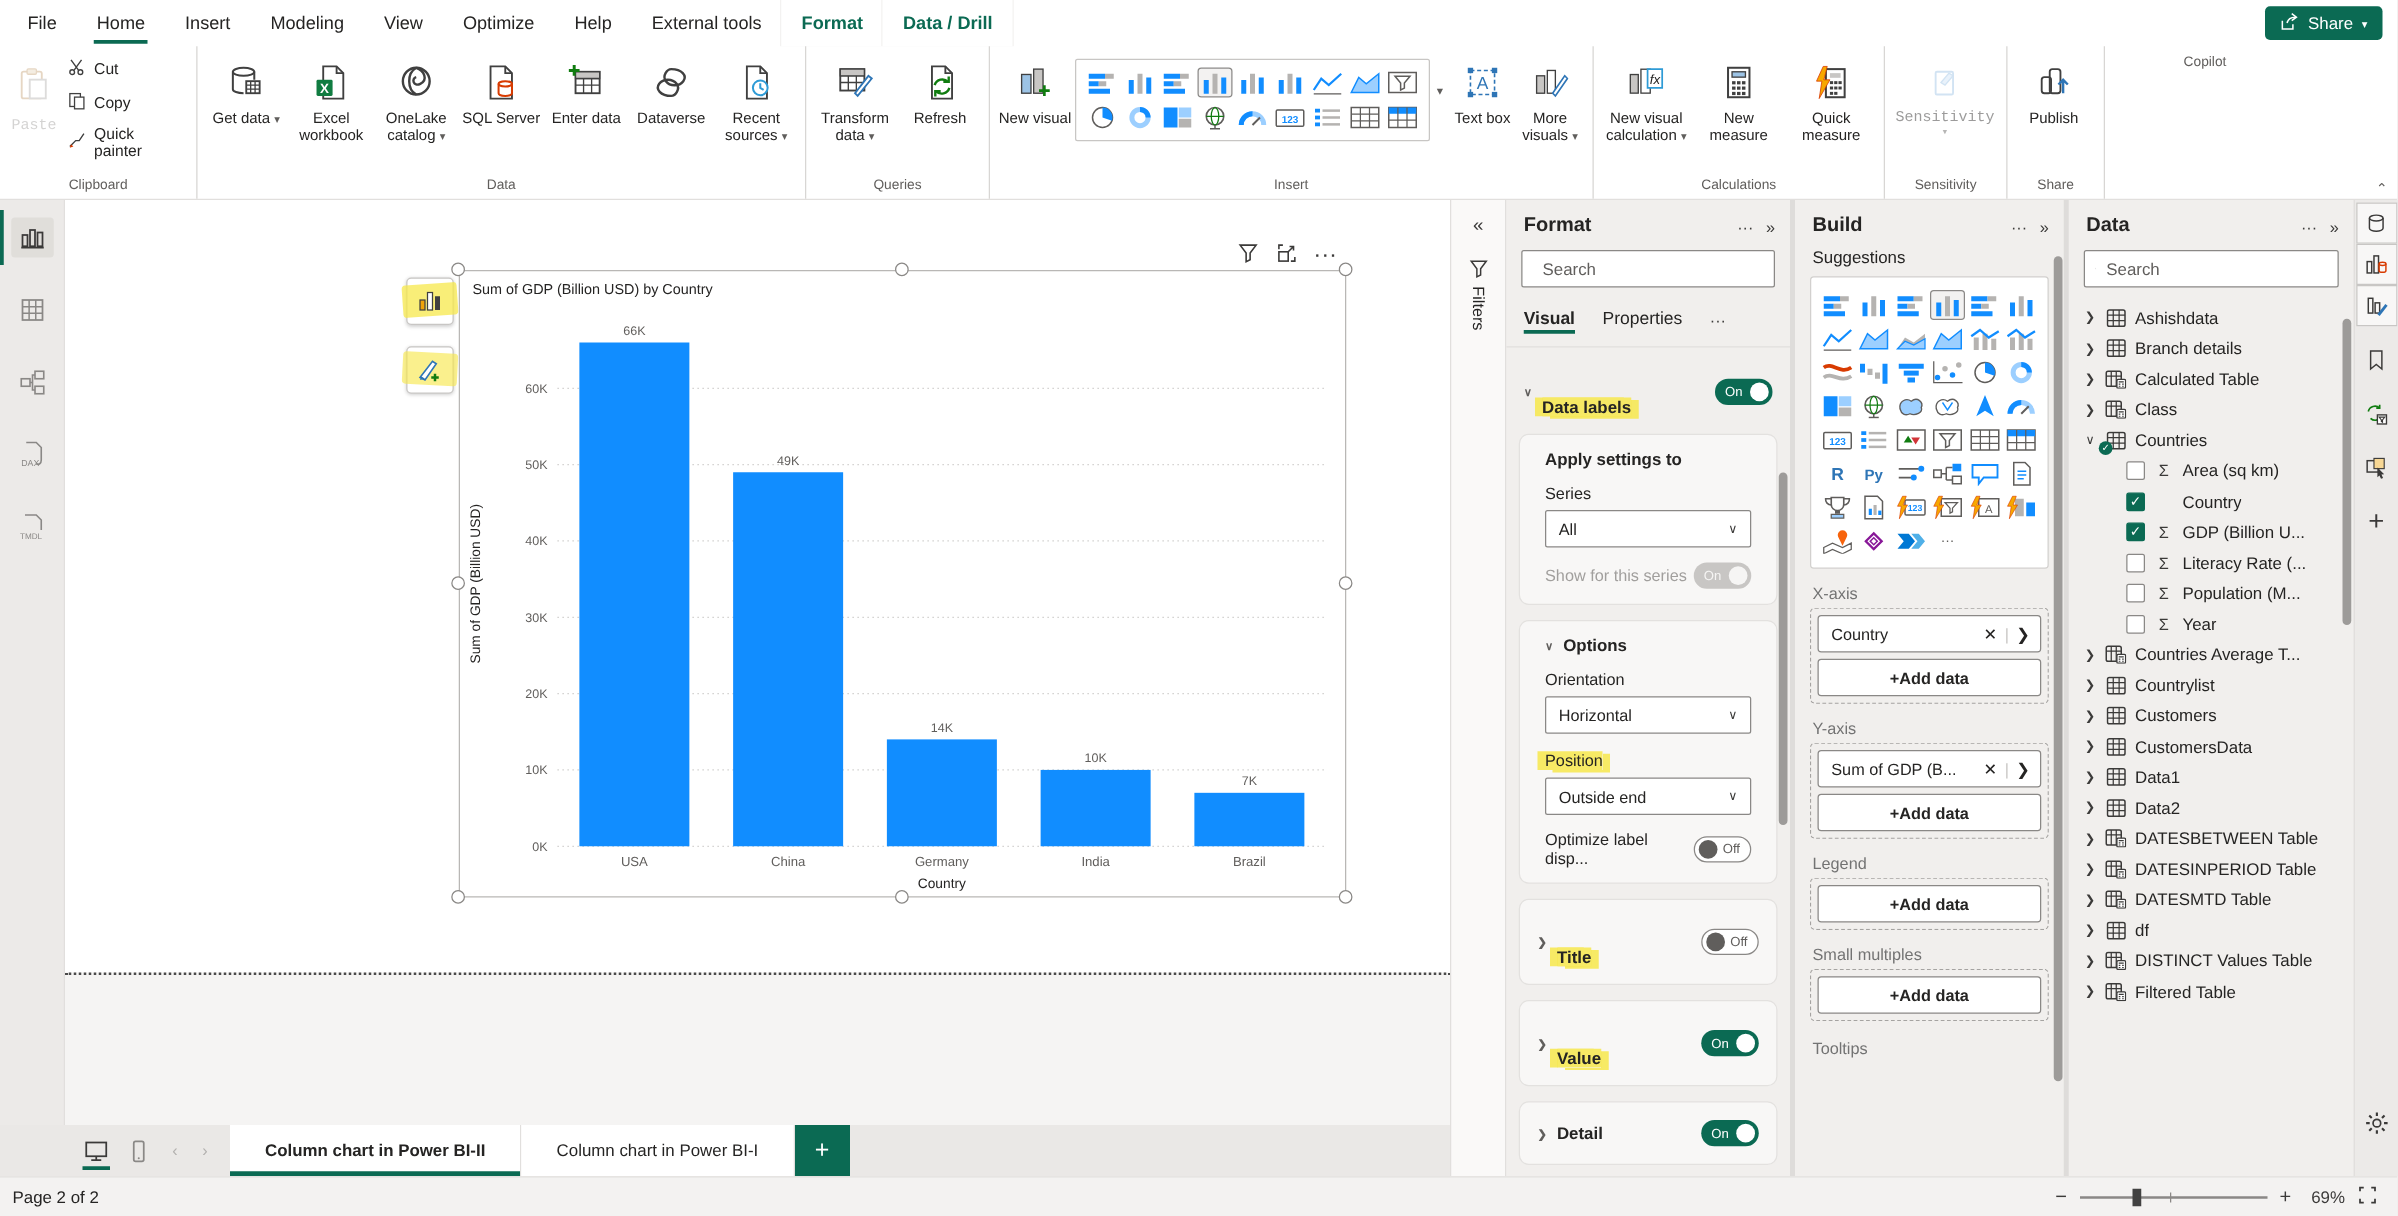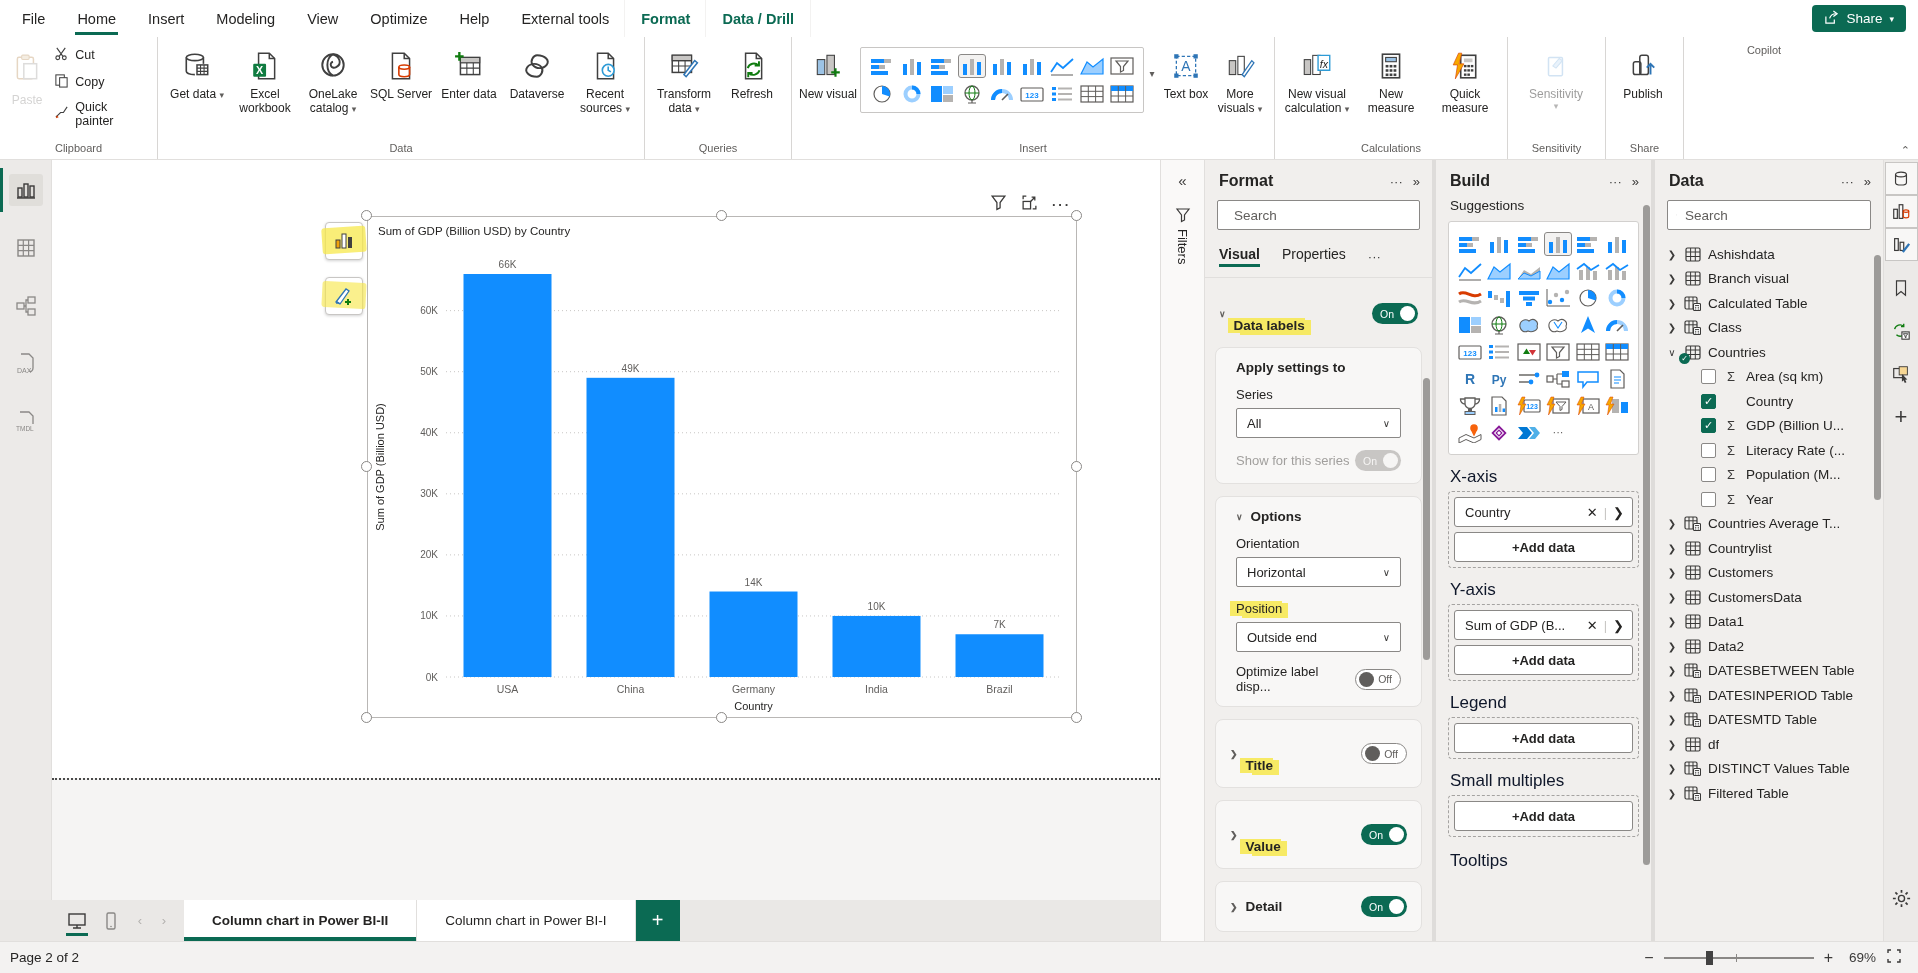--- a/index.html
+++ b/index.html
@@ -15,21 +15,21 @@
   .share-btn { position:absolute; right:12px; top:5px; height:27px; background:#0b6a53; color:#fff; border-radius:4px; display:flex; align-items:center; gap:7px; padding:0 12px; font-size:13.5px; cursor:pointer; }
 
   
   .ribbon { height:123px; background:#fff; border-bottom:1px solid #e1dfdd; display:flex; position:relative; }
   .rgroup { display:flex; flex-direction:column; border-right:1px solid #d8d6d4; padding:4px 6px 0 6px; }
   .rgroup-body { flex:1; display:flex; align-items:flex-start; gap:2px; }
   .rgroup-label { height:20px; text-align:center; font-size:11px; color:#605e5c; line-height:18px; }
   .rbtn { width:66px; height:92px; display:flex; flex-direction:column; align-items:center; padding-top:8px; border-radius:4px; cursor:pointer; }
   .rbtn .ric { height:34px; display:flex; align-items:center; justify-content:center; }
   .rbtn .rlab { font-size:12px; color:#252423; text-align:center; line-height:14px; margin-top:4px; }
-  .rbtn.disabled { opacity:.45; }
+  .rbtn.disabled { opacity:.45;font-family:Liberation Mono, monospace; }
   .chev { color:#605e5c; font-size:9px; }
   .clip-col { display:flex; flex-direction:column; justify-content:center; gap:5px; height:92px; padding-left:2px;}
   .sbtn { display:flex; align-items:center; gap:6px; font-size:12.5px; color:#252423; cursor:pointer; padding:2px 6px 2px 2px; border-radius:3px; }
   .paste-btn { width:44px; height:92px; display:flex; flex-direction:column; align-items:center; padding-top:10px; }
   .paste-btn .rlab { font-size:12px; color:#a19f9d; margin-top:8px; }
   .gallery { border:1px solid #c8c6c4; background:#fff; border-radius:2px; margin-top:6px; padding:4px 6px; display:grid; grid-template-columns:repeat(9,30px); grid-auto-rows:28px; align-items:center; justify-items:center; }
   .gal-wrap { display:flex; align-items:flex-start; }
   .gal-chev { width:16px; height:64px; display:flex; align-items:center; justify-content:center; color:#605e5c; font-size:10px; cursor:pointer; }
   .mini { width:26px; height:22px; display:flex; align-items:center; justify-content:center; border-radius:2px; cursor:pointer; }
   .mini.sel { outline:1px solid #8a8886; background:#f3f2f1; }
@@ -86,21 +86,21 @@
   .flabel { font-size:13px; color:#252423; margin:10px 0 6px 0; }
   .dropdown { height:30px; background:#fff; border:1px solid #8a8886; border-radius:2px; display:flex; align-items:center; justify-content:space-between; padding:0 10px; font-size:13px; cursor:pointer; }
   .dd-chev { color:#3b3a39; font-size:10px; }
   .inline-row { display:flex; align-items:center; justify-content:space-between; margin-top:12px; font-size:13px; color:#252423; }
   .inline-row.dim { color:#a19f9d; }
   .scrollbar { position:absolute; width:7px; border-radius:4px; background:#9d9b99; }
 
   
   .sugg-label { font-size:13.5px; color:#252423; padding:2px 12px 8px 14px; }
   .sugg-card { background:#fff; border:1px solid #d2d0ce; border-radius:3px; margin:0 12px; padding:8px 6px; display:grid; grid-template-columns:repeat(6,1fr); grid-auto-rows:27px; justify-items:center; align-items:center; }
-  .well-label { font-size:17px; color:#0f172a; margin:12px 14px 4px 14px; }
+  .well-label { font-size:13px; color:#737373; margin:12px 14px 4px 14px; }
   .well { border:1px dashed #a5a3a1; border-radius:4px; margin:0 12px; padding:5px; display:flex; flex-direction:column; gap:5px; }
   .pill { height:30px; background:#fff; border:1px solid #8a8886; border-radius:3px; display:flex; align-items:center; padding:0 8px 0 10px; font-size:13px; gap:6px; }
   .pill .ptxt { flex:1; white-space:nowrap; overflow:hidden; }
   .pill .px { font-size:13px; cursor:pointer; color:#252423; }
   .pill .psep { color:#c8c6c4; }
   .addbtn { height:30px; background:#fff; border:1px solid #8a8886; border-radius:3px; display:flex; align-items:center; justify-content:center; font-size:13px; font-weight:bold; color:#252423; cursor:pointer; }
 
   
   .tree { padding:2px 4px 0 6px; }
   .trow { display:flex; align-items:center; height:24.5px; gap:7px; padding-left:6px; cursor:pointer; border-radius:3px; font-size:13.5px; color:#252423; }
@@ -1204,21 +1204,21 @@
           <span class="tname">Ashishdata</span>
         </div>
         <div class="trow">
           <span class="tchev">❯</span>
           <span class="ticon">
             <svg width="16" height="15" viewBox="0 0 16 15">
               <rect x="1" y="1" width="14" height="13" rx="1.5" fill="none" stroke="#3b3a39" stroke-width="1.2"></rect>
               <path d="M1 5h14M1 9.5h14M5.6 1v13M10.3 1v13" stroke="#3b3a39" stroke-width="1"></path>
             </svg>
           </span>
-          <span class="tname">Branch visual</span>
+          <span class="tname">Branch details</span>
         </div>
         <div class="trow">
           <span class="tchev">❯</span>
           <span class="ticon">
             <svg width="17" height="15" viewBox="0 0 17 15">
               <rect x="1" y="1" width="12" height="12" rx="1.5" fill="none" stroke="#3b3a39" stroke-width="1.2"></rect>
               <path d="M1 4.8h12M5 1v12M9 1v12" stroke="#3b3a39" stroke-width="1"></path>
               <rect x="9.5" y="7.5" width="7" height="7" rx="1" fill="#fff" stroke="#3b3a39" stroke-width="1.1"></rect>
               <path d="M11 9.5h4M11 11.3h1.3M13.7 11.3h1.3M11 13h1.3M13.7 13h1.3" stroke="#3b3a39" stroke-width=".9"></path>
             </svg>

